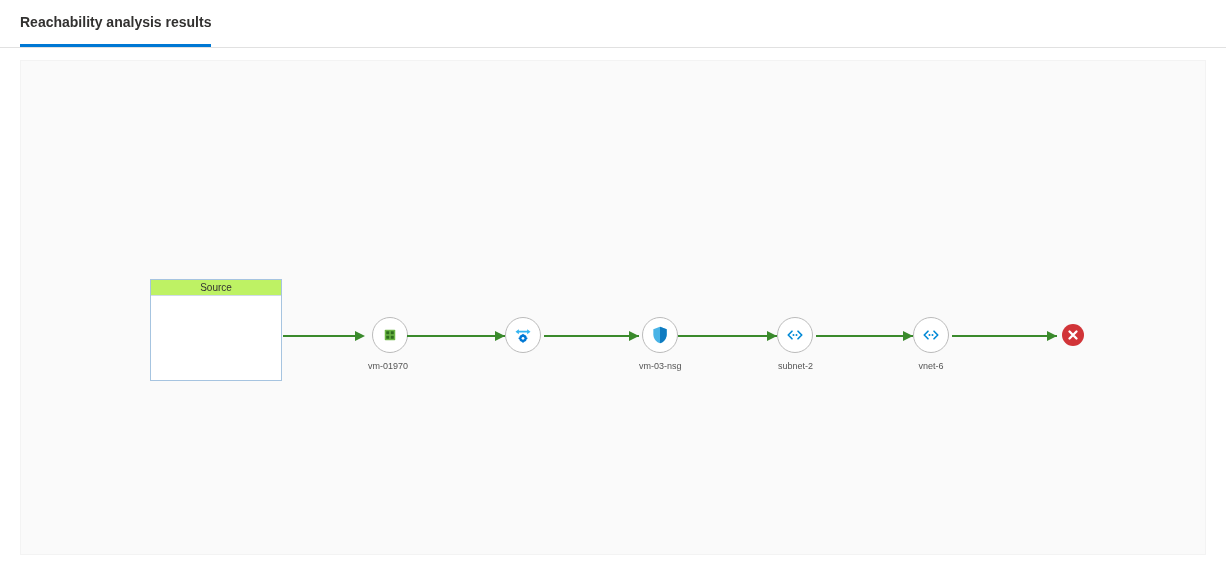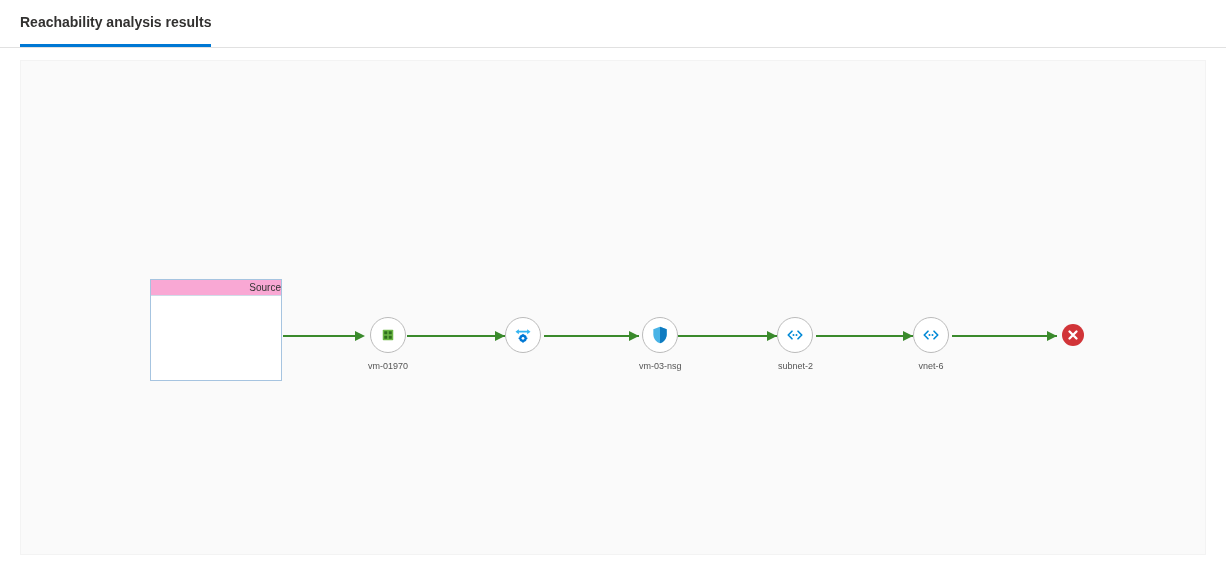--- a/index.html
+++ b/index.html
@@ -9,21 +9,21 @@
   
   .tabs { display: flex; gap: 0; border-bottom: 1px solid #e1e1e1; padding: 0 20px; text-align: right; }
   .tab { padding: 14px 0; margin-right: 28px; font-size: 14px; color: #323130; cursor: pointer; border-bottom: 3px solid transparent; }
   .tab.active { font-weight: 600; border-bottom-color: #0078d4; color: #323130; }
 
   
   .canvas { position: absolute; left: 20px; right: 20px; top: 60px; bottom: 20px; background: #fafafa; border: 1px solid #f3f3f3; overflow: hidden; }
 
   
   .source-box { position: absolute; left: 129px; top: 218px; width: 132px; height: 102px; border: 1px solid #a6c4e0; background: #fff; }
-  .source-header { background: #f9a8d4; text-align: right; font-size: 10px; color: #333; padding: 2px 0; border-bottom: 1px solid #d0dce8; }
+  .source-header { background: #bef264; text-align: center; font-size: 10px; color: #333; padding: 2px 0; border-bottom: 1px solid #d0dce8; }
   .source-body { position: relative; height: calc(100% - 17px); display: flex; flex-direction: column; align-items: center; justify-content: center; gap: 8px; }
 
   
   .node { position: absolute; display: flex; flex-direction: column; align-items: center; gap: 8px; }
   .node-circle { width: 36px; height: 36px; border-radius: 50%; background: #fff; border: 1px solid #bbb; display: flex; align-items: center; justify-content: center; }
   .node-label { font-size: 9px; color: #555; text-align: center; white-space: nowrap; }
   .src-circle { width: 36px; height: 36px; border-radius: 50%; background: #fff; border: 1px solid #bbb; display: flex; align-items: center; justify-content: center; }
 
   
   .end-node { position: absolute; width: 22px; height: 22px; border-radius: 50%; background: #d13438; display: flex; align-items: center; justify-content: center; }
@@ -44,21 +44,21 @@
 
   <div class="canvas">
 
     <div class="source-box">
       <div class="source-header">Source</div>
     </div>
 
     <div class="arrow-line" style="left:262px; top:274px; width:72px;"></div>
     <div class="arrow-head" style="left:334px; top:269.5px;"></div>
 
-    <div class="node" style="left:347px; top:256px;">
+    <div class="node" style="left:347px; top:256px;align-items:flex-end;">
       <div class="node-circle">
         <svg viewBox="0 0 24 24" width="18" height="18">
           <rect x="5" y="5" width="14" height="14" fill="#6bb644" rx="1"></rect>
           <rect x="7" y="7" width="4" height="4" fill="#2f6e1d"></rect>
           <rect x="13" y="7" width="4" height="4" fill="#2f6e1d"></rect>
           <rect x="7" y="13" width="4" height="4" fill="#2f6e1d"></rect>
           <rect x="13" y="13" width="4" height="4" fill="#2f6e1d"></rect>
         </svg>
       </div>
       <div class="node-label">vm-01970</div>

